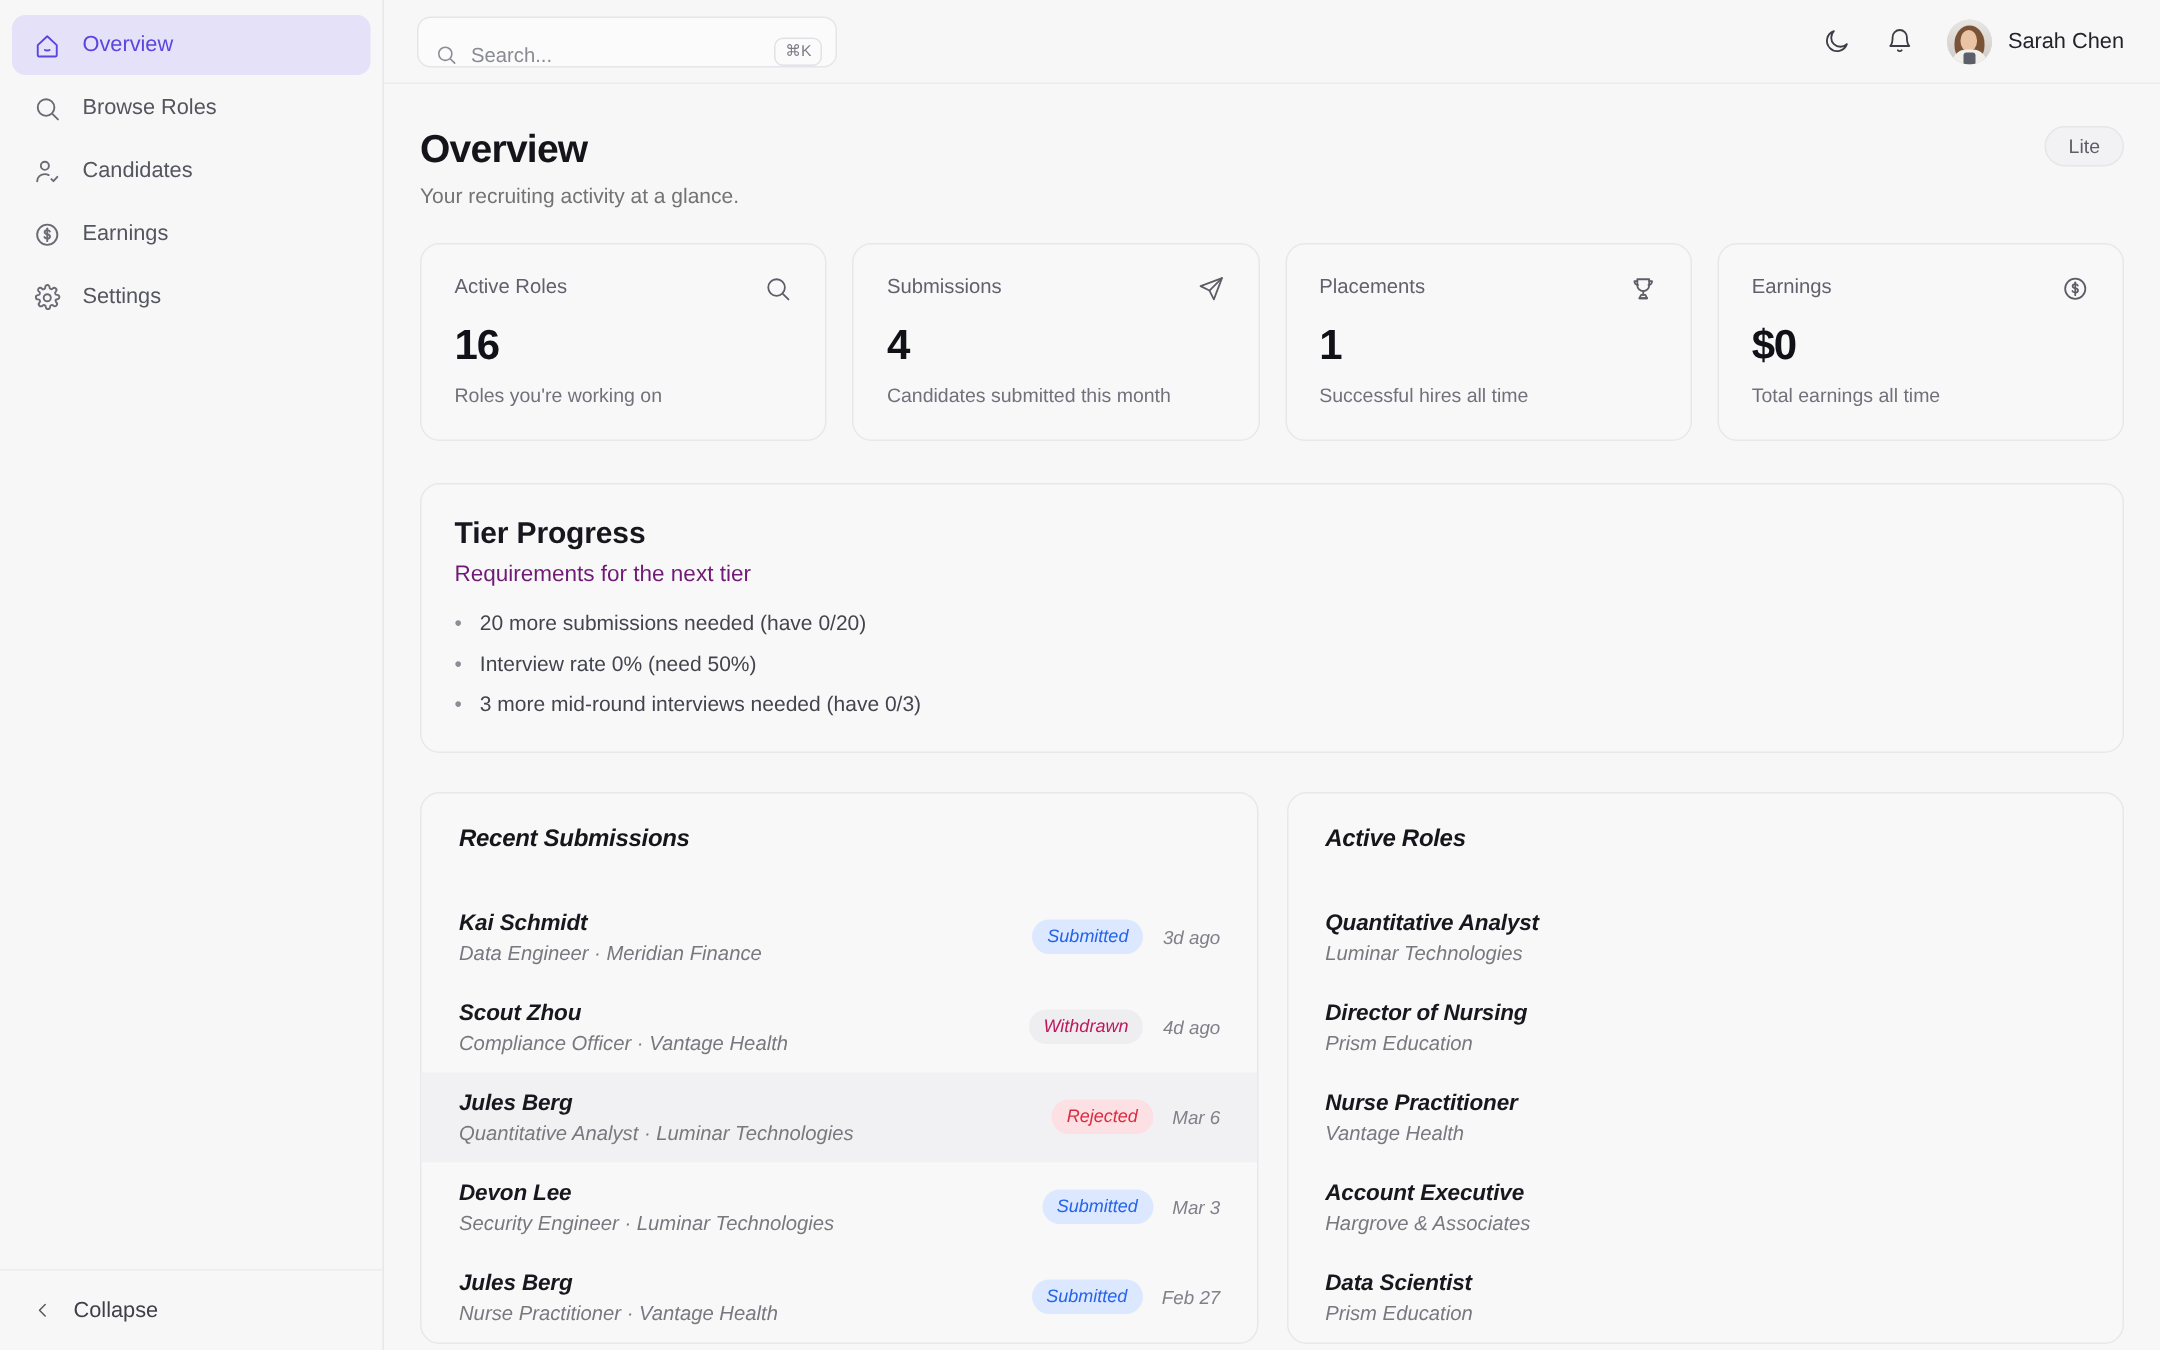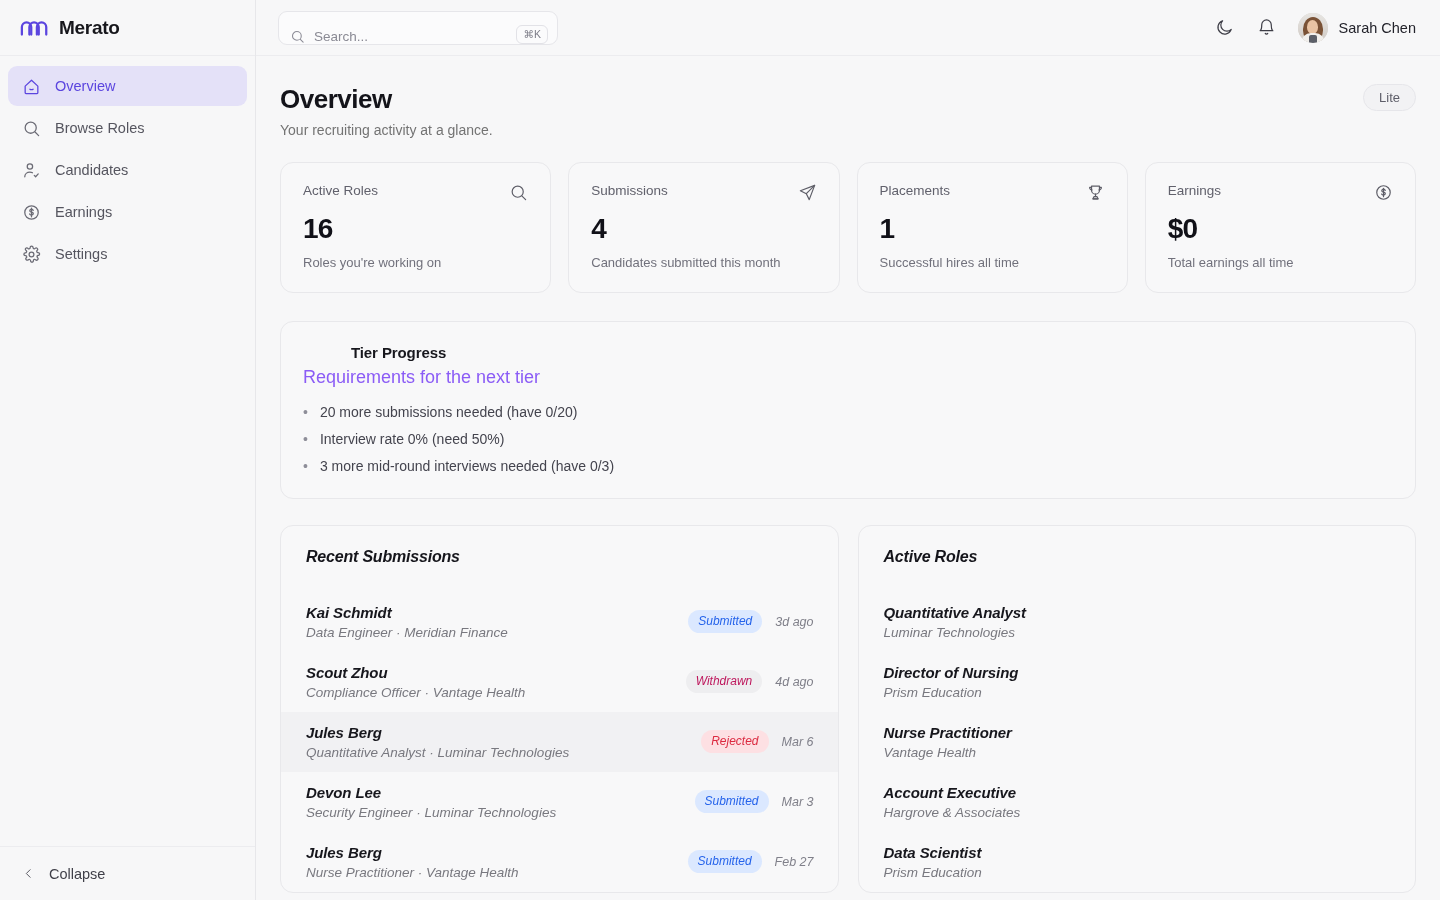--- a/index.html
+++ b/index.html
@@ -141,22 +141,22 @@
                    stroke-linecap: round; stroke-linejoin: round; }
   .stat-value { font-size: 28px; font-weight: 700; letter-spacing: -0.8px; color: #111118; margin-top: 8px; line-height: 1.05; }
   .stat-hint { font-size: 13px; color: #71717c; margin-top: 11px; }
 
   .panel {
     background: #f8f8f9;
     border: 1px solid #e8e8eb;
     border-radius: 13px;
   }
   .tier-panel { padding: 22px 24px 24px 22px; margin-bottom: 26px; }
-  .tier-title { font-size: 15px; font-weight: 700; color: #17171d; letter-spacing: -0.1px; margin-left: 48px; }
-  .tier-sub { font-size: 18px; color: #8b5cf6; margin-top: 6px; }
+  .tier-title { font-size: 20px; font-weight: 700; color: #17171d; letter-spacing: -0.1px; }
+  .tier-sub { font-size: 15px; color: #701a75; margin-top: 6px; }
   .tier-list { margin-top: 16px; list-style: none; display: flex; flex-direction: column; gap: 11px; }
   .tier-list li { font-size: 14px; color: #44444e; display: flex; align-items: baseline; gap: 12px; }
   .tier-list li::before { content: "\2022"; color: #8e8e99; font-size: 14px; line-height: 1; }
 
   .two-col { display: grid; grid-template-columns: 1fr 1fr; gap: 19px; }
   .list-panel { padding: 22px 0 0 0; overflow: hidden; font-style: italic; }
   .list-title { font-size: 16px; font-weight: 700; color: #15151b; letter-spacing: -0.2px; padding: 0 24px 0 25px; }
   .rows { margin-top: 26px; }
   .row {
     display: flex; align-items: center;
@@ -178,30 +178,20 @@
   .badge.rejected  { background: #fde0e3; color: #dc2b41; }
   .row-date { font-size: 12.5px; color: #80808a; white-space: nowrap; }
 </style>
 </head>
 <body>
 
 <div class="app">
 
   <aside class="sidebar">
 
-    <div class="brand">
-      <svg class="brand-mark" viewBox="0 0 32 18">
-        <g fill="none" stroke="#5b45df" stroke-width="2.4" stroke-linecap="round" stroke-linejoin="round">
-          <path d="M2 16 L2 8 A5 5 0 0 1 12 8 L12 16"></path>
-          <path d="M10 16 L10 8 A5 5 0 0 1 20 8 L20 16"></path>
-          <path d="M18 16 L18 8 A5 5 0 0 1 28 8 L28 16"></path>
-        </g>
-      </svg>
-      <span class="brand-name">Merato</span>
-    </div>
 
     <nav class="nav">
 
       <div class="nav-item active">
         <span class="ico">
           <svg viewBox="0 0 24 24">
               <path d="M4 20v-8.5L12 4l8 7.5V20a1 1 0 0 1-1 1H5a1 1 0 0 1-1-1z"></path>
               <path d="M10 15.5c.6.7 3.4.7 4 0"></path>
             </svg>
         </span>

